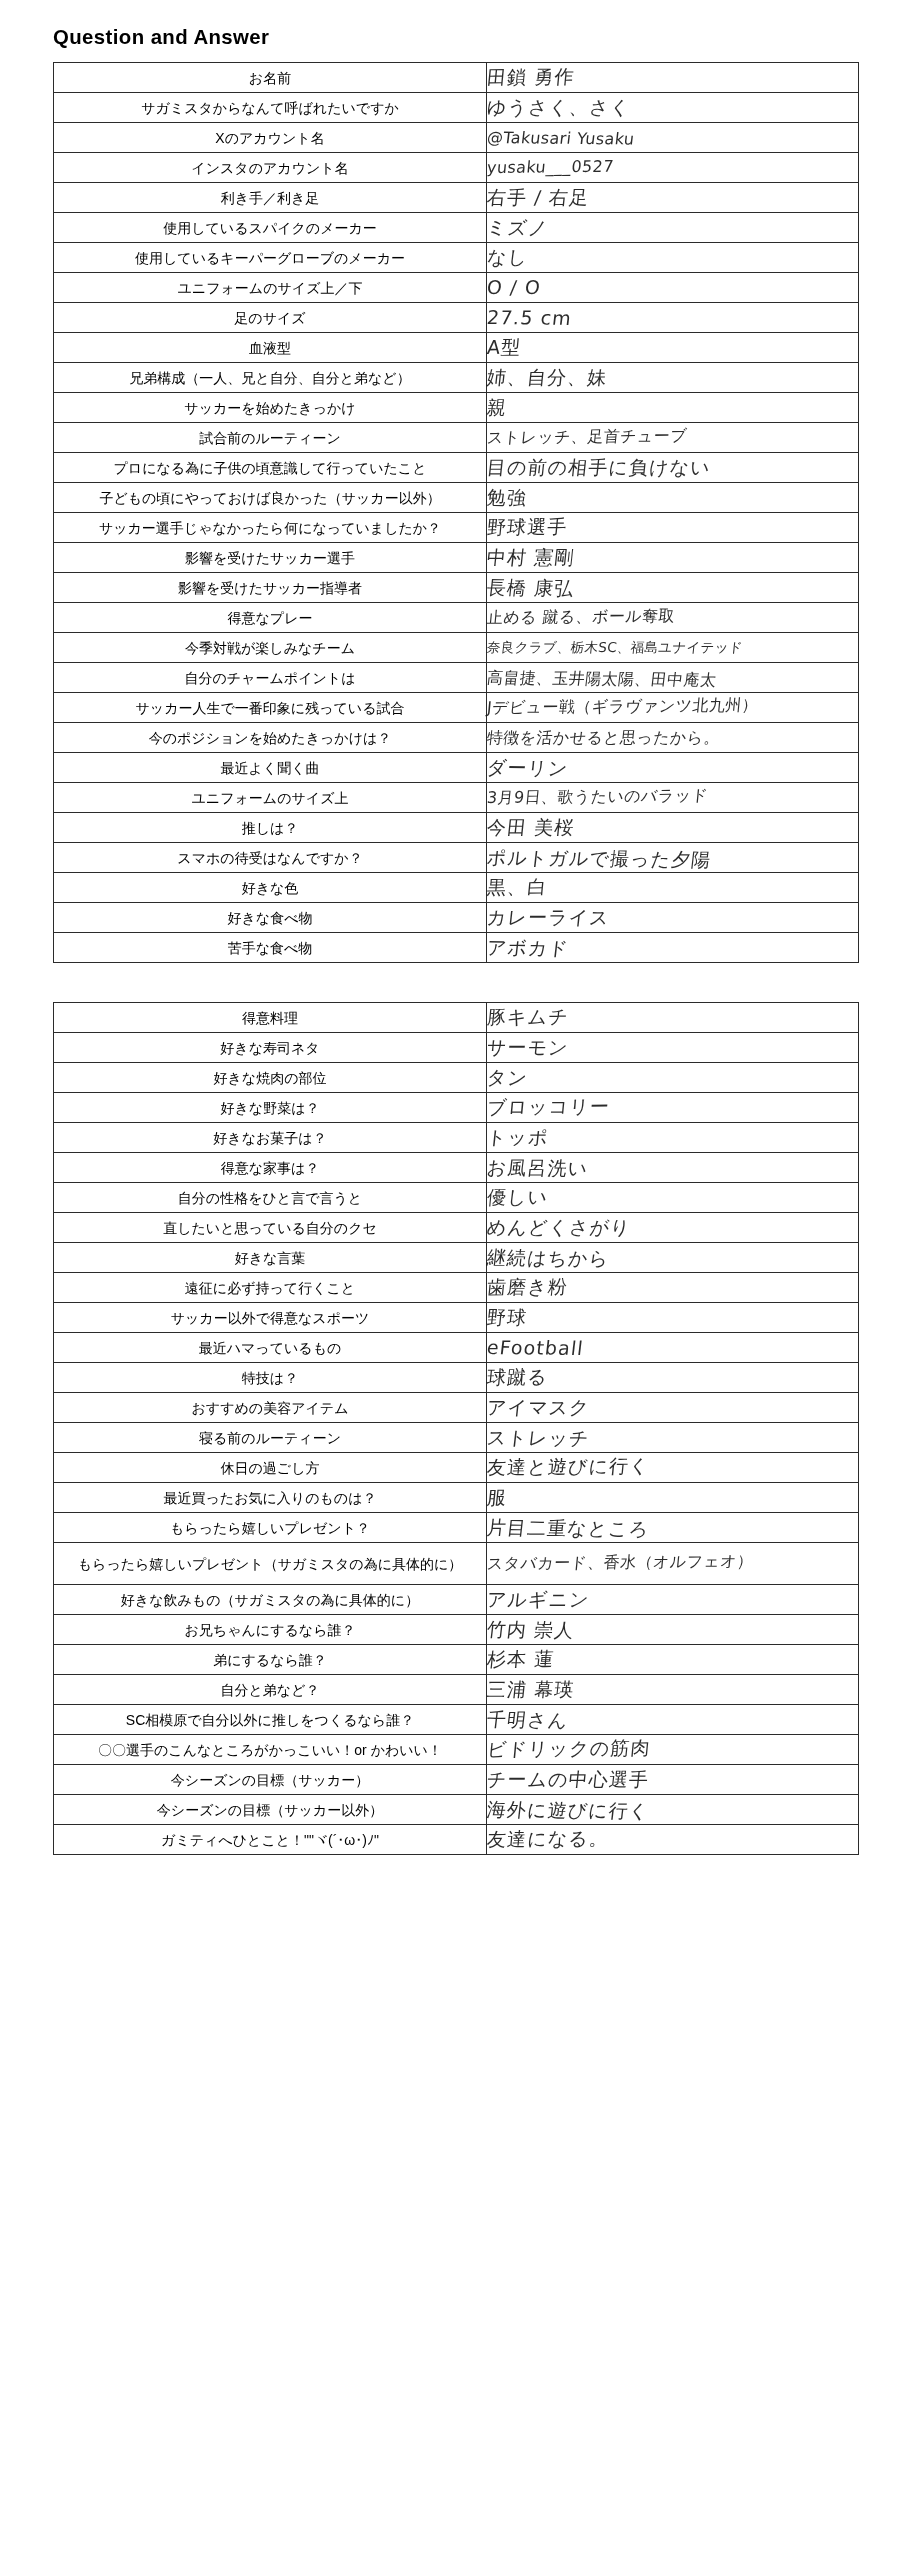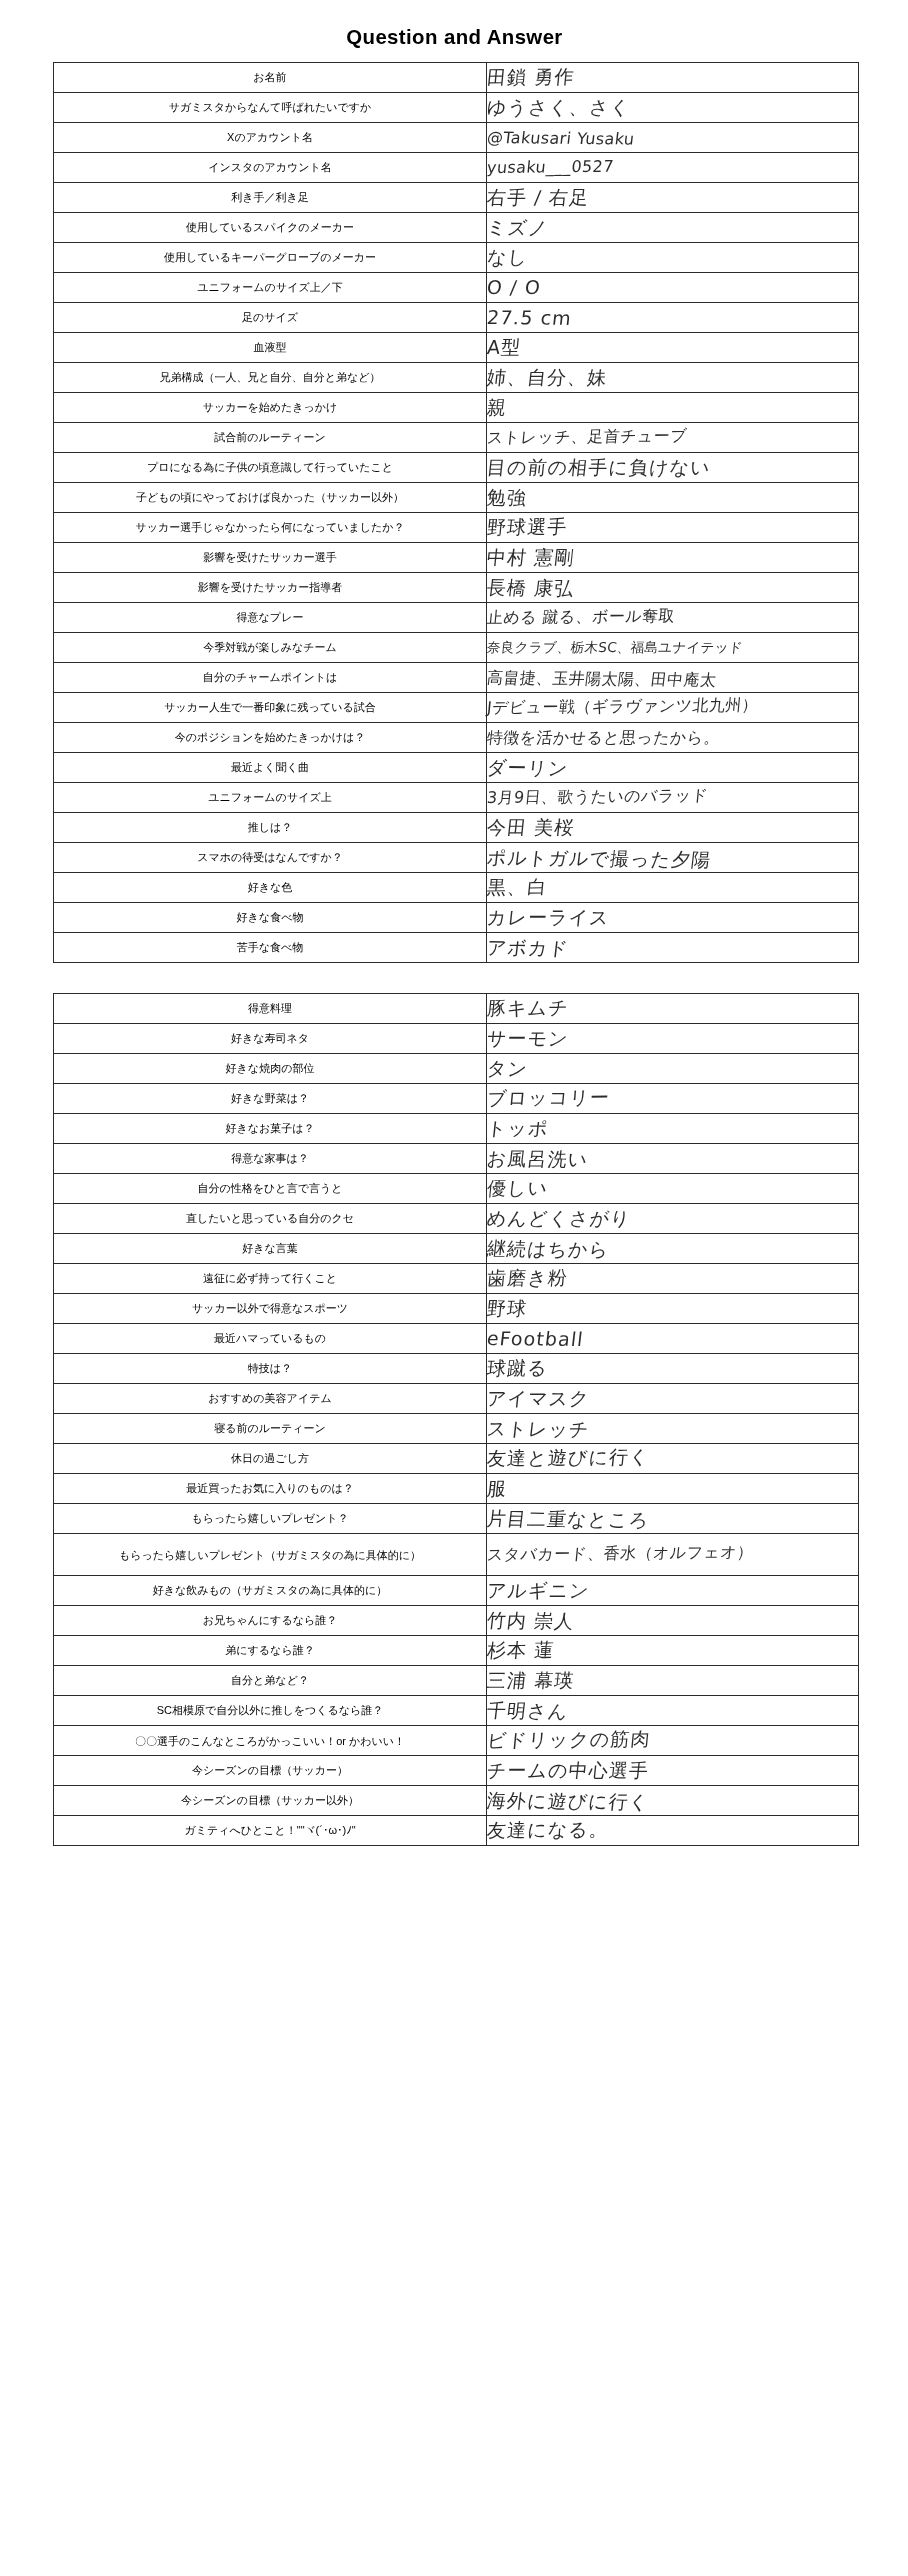--- a/index.html
+++ b/index.html
@@ -15,42 +15,41 @@
     position: relative;
   }
   .page {
     width: 909px;
     height: 2576px;
     box-sizing: border-box;
     padding: 13.6px 53px 0 53px;
     position: relative;
   }
   .doc-title {
-    text-align: center;
     font-size: 20.4px;
     font-weight: bold;
     letter-spacing: 0.4px;
     margin: 12px 0 13.6px 0;
     font-family: "Liberation Sans", sans-serif;
   }
   table.qa {
     width: 803px;
     border-collapse: collapse;
     table-layout: fixed;
     margin: 0 auto;
   }
   table.qa td {
     border: 0.8px solid #2b2b2b;
     padding: 0;
     vertical-align: middle;
   }
   td.q {
     width: 432px;
     text-align: center;
-    font-size: 11px;
+    font-size: 14px;
     line-height: 1.15;
     padding: 3px 4.5px;
     font-family: "Liberation Sans", sans-serif;
   }
   td.a {
     width: 371px;
     padding: 1.5px 12px 1.5px 12px;
   }
   .hand {
     font-family: "DejaVu Sans", sans-serif;
@@ -70,21 +69,21 @@
     letter-spacing: 0.4px;
   }
   .hand.xs {
     font-size: 13.6px;
     letter-spacing: 0.2px;
   }
   tr.row {
     height: 30px;
   }
   table.qa.second {
-    margin-top: 0;
+    margin-top: 9px;
     padding-left: 26px;
   }
   td.q.tall {
     line-height: 1.3;
   }
   tr.row.big {
     height: 42px;
   }
   .spacer-block {
     height: 30px;

